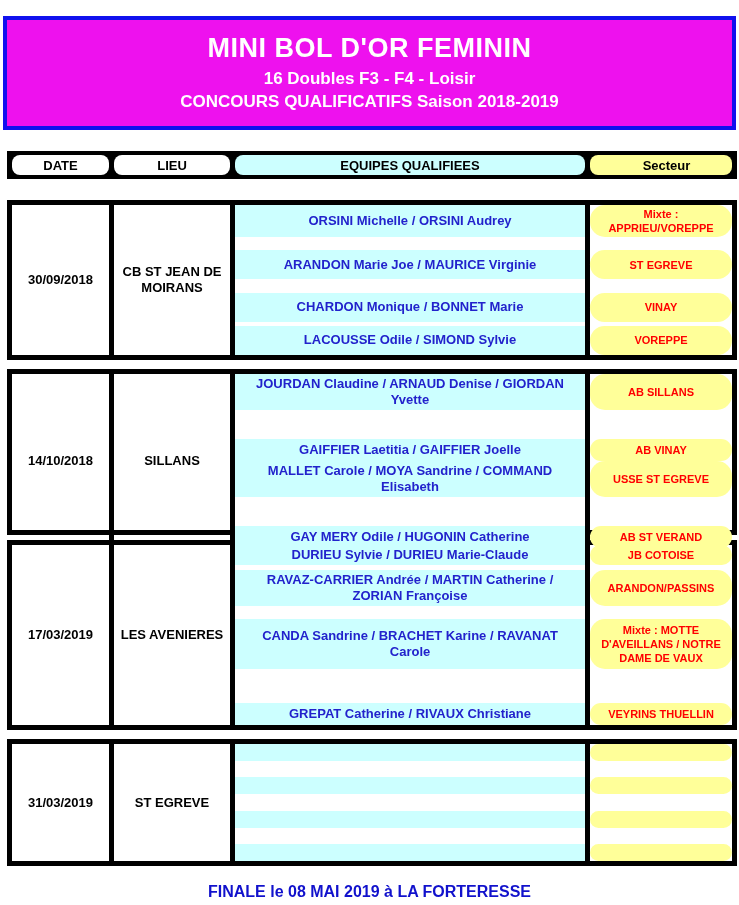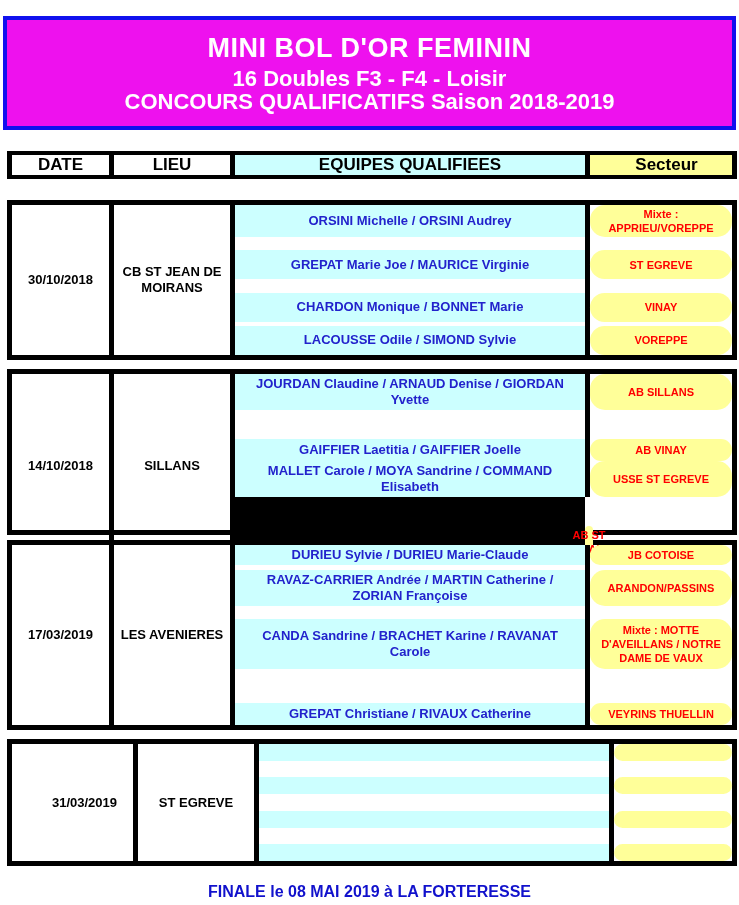--- a/index.html
+++ b/index.html
@@ -13,45 +13,45 @@
   
   .title-box{
     margin:16px 3px 0 3px;width:733px;height:114px;
     background:var(--banner-bg);border:4px solid var(--banner-border);
     text-align:center;color:var(--banner-text);
   }
   .title-box .main-title{
     margin:13px 0 3px 0;font-size:27px;font-weight:bold;letter-spacing:0.5px;
   }
   .title-box .subtitle{
-    margin:0;font-size:22px;font-weight:bold;line-height:23px;
+    margin:0;font-size:17px;font-weight:bold;line-height:23px;
   }
 
   
   .colhead{
     margin:21px 0 0 7px;width:730px;height:28px;background:var(--grid-black);
     display:grid;grid-template-columns:97px 5px 116px 5px 350px 5px 1fr;
     padding:4px 5px;
   }
   .colcell{
     display:flex;align-items:center;justify-content:center;
-    background:#fff;color:#000;font-weight:bold;font-size:17px;
+    background:#fff;color:#000;font-weight:bold;font-size:13px;border-radius:8px;
   }
   .colcell.c-equipes{background:var(--cyan);}
   .colcell.c-secteur{background:var(--yellow);padding-left:11px;}
 
   
   .section{
     margin:9px 0 0 7px;width:730px;border:5px solid var(--grid-black);
     display:grid;grid-template-columns:97px 5px 116px 5px 1fr;background:#fff;
   }
   .section.s1{height:160px;margin-top:21px;}
   .section.s2{height:166px;}
   .section.s3{height:190px;margin-top:5px;}
-  .section.s4{height:127px;padding-left:24px;}
+  .section.s4{height:127px;}
   .vdiv{background:var(--grid-black);}
   .cell{
     display:flex;align-items:center;justify-content:center;text-align:center;
     font-weight:bold;font-size:13px;color:#000;padding:2px;line-height:16px;
   }
   .rows{display:flex;flex-direction:column;}
   .trow,.gap-row{display:grid;grid-template-columns:350px 5px 1fr;}
   .gap-row{flex:1;}
   .gap-row.g3{flex:3;}
   .gcell{background:#fff;}
@@ -93,38 +93,38 @@
   <div class="colcell">DATE</div>
   <div class="vdiv"></div>
   <div class="colcell">LIEU</div>
   <div class="vdiv"></div>
   <div class="colcell c-equipes">EQUIPES QUALIFIEES</div>
   <div class="vdiv"></div>
   <div class="colcell c-secteur">Secteur</div>
 </div>
 
 <div class="section s1">
-  <div class="cell">30/10/2018</div>
+  <div class="cell">30/09/2018</div>
   <div class="vdiv"></div>
   <div class="cell">CB ST JEAN DE MOIRANS</div>
   <div class="vdiv"></div>
   <div class="rows">
     <div class="trow mh29">
       <div class="equipe">ORSINI Michelle / ORSINI Audrey</div>
       <div class="vdiv"></div>
       <div class="secteur">Mixte :
 APPRIEU/VOREPPE</div>
     </div>
     <div class="gap-row g3">
         <div class="gcell"></div>
         <div class="vdiv"></div>
         <div class="gcell"></div>
       </div>
     <div class="trow mh29">
-      <div class="equipe">GREPAT Marie Joe / MAURICE Virginie</div>
+      <div class="equipe">ARANDON Marie Joe / MAURICE Virginie</div>
       <div class="vdiv"></div>
       <div class="secteur">ST EGREVE</div>
     </div>
     <div class="gap-row g3">
         <div class="gcell"></div>
         <div class="vdiv"></div>
         <div class="gcell"></div>
       </div>
     <div class="trow mh29">
       <div class="equipe">CHARDON Monique / BONNET Marie</div>
@@ -174,20 +174,21 @@
       <div class="equipe">MALLET Carole / MOYA Sandrine / COMMAND Elisabeth</div>
       <div class="vdiv"></div>
       <div class="secteur">USSE ST EGREVE</div>
     </div>
     <div class="gap-row">
         <div class="gcell"></div>
         <div class="vdiv"></div>
         <div class="gcell"></div>
       </div>
     <div class="trow mh22">
+      <div class="equipe">GAY MERY Odile / HUGONIN Catherine</div>
       <div class="vdiv"></div>
       <div class="secteur">AB ST VERAND</div>
     </div>
   </div>
 </div>
 
 <div class="section s3">
   <div class="cell">17/03/2019</div>
   <div class="vdiv"></div>
   <div class="cell">LES AVENIERES</div>
@@ -217,21 +218,21 @@
       <div class="equipe">CANDA Sandrine / BRACHET Karine / RAVANAT Carole</div>
       <div class="vdiv"></div>
       <div class="secteur">Mixte : MOTTE D'AVEILLANS / NOTRE DAME DE VAUX</div>
     </div>
     <div class="gap-row">
         <div class="gcell"></div>
         <div class="vdiv"></div>
         <div class="gcell"></div>
       </div>
     <div class="trow mh22">
-      <div class="equipe">GREPAT Christiane / RIVAUX Catherine</div>
+      <div class="equipe">GREPAT Catherine / RIVAUX Christiane</div>
       <div class="vdiv"></div>
       <div class="secteur">VEYRINS THUELLIN</div>
     </div>
   </div>
 </div>
 
 <div class="section s4">
   <div class="cell">31/03/2019</div>
   <div class="vdiv"></div>
   <div class="cell">ST EGREVE</div>

